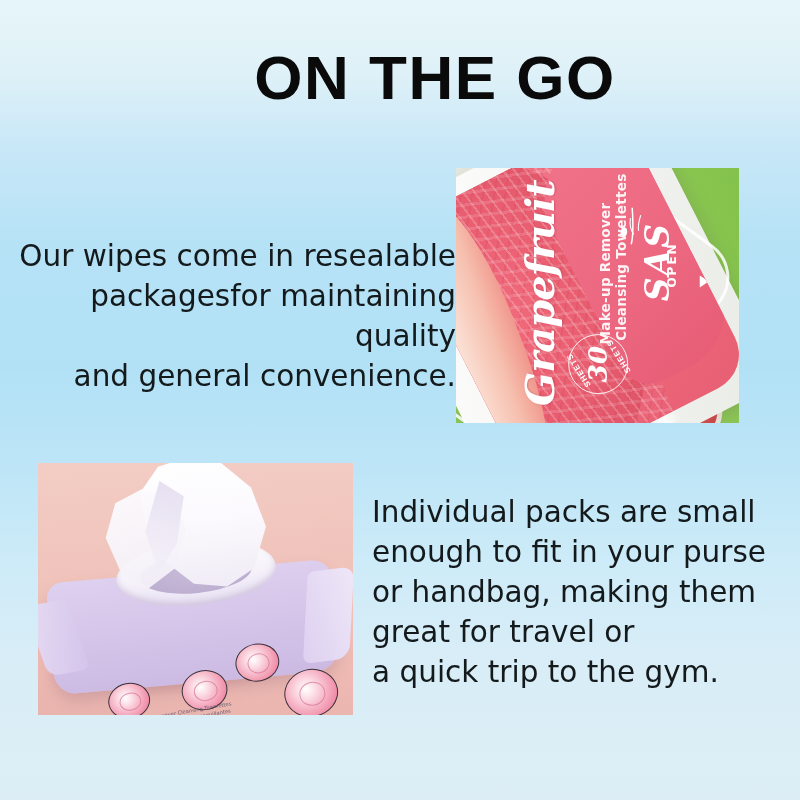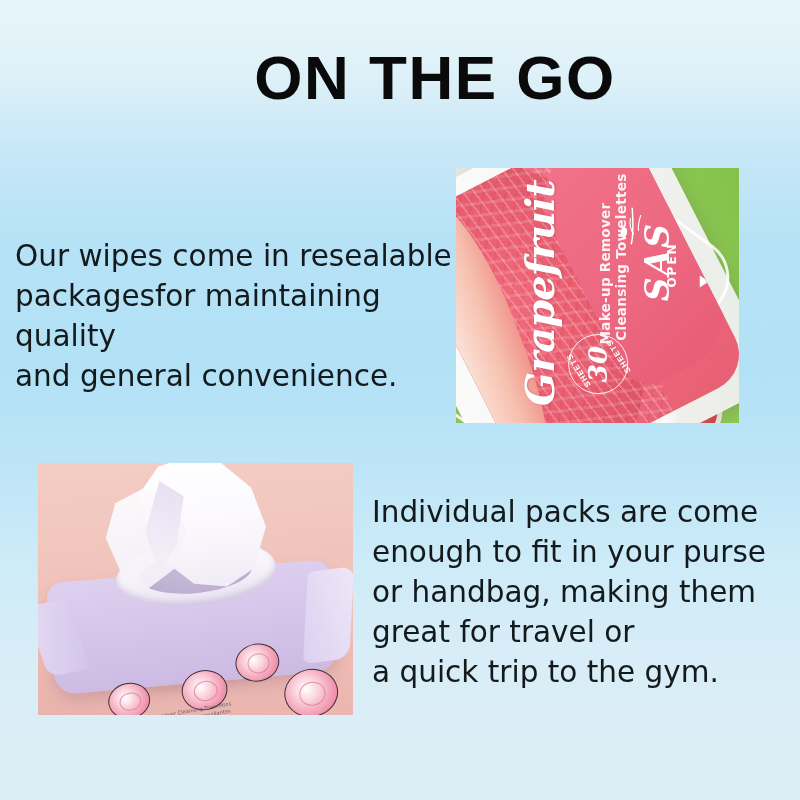--- a/index.html
+++ b/index.html
@@ -53,24 +53,24 @@
   .copy {
     position: absolute;
     color: #141a1c;
     font-size: 29.5px;
     line-height: 40px;
     font-weight: 400;
     font-family: "DejaVu Sans", "Liberation Sans", sans-serif;
     white-space: pre-line;
   }
   .copy-top {
-    left: 15px;
+    left: 8px;
     top: 236px;
     width: 448px;
-    text-align: left;
+    text-align: right;
   }
   .copy-bottom {
     left: 372px;
     top: 492px;
     width: 400px;
     text-align: left;
   }
 
   
   .photo-grapefruit {
@@ -493,21 +493,21 @@
 <body>
 
 <div class="poster">
 
   <div class="title">ON THE GO</div>
 
   <div class="copy copy-top">Our wipes come in resealable
 packagesfor maintaining quality
 and general convenience.</div>
 
-  <div class="copy copy-bottom"> Individual packs are come
+  <div class="copy copy-bottom"> Individual packs are small
 enough to fit in your purse
 or handbag, making them
 great for travel or
 a quick trip to the gym.</div>
 
   <div class="photo-grapefruit">
     <div class="gf-sand"></div>
     <div class="gf-green"></div>
     <div class="gf-green-2"></div>
     <div class="gf-dark-edge"></div>

